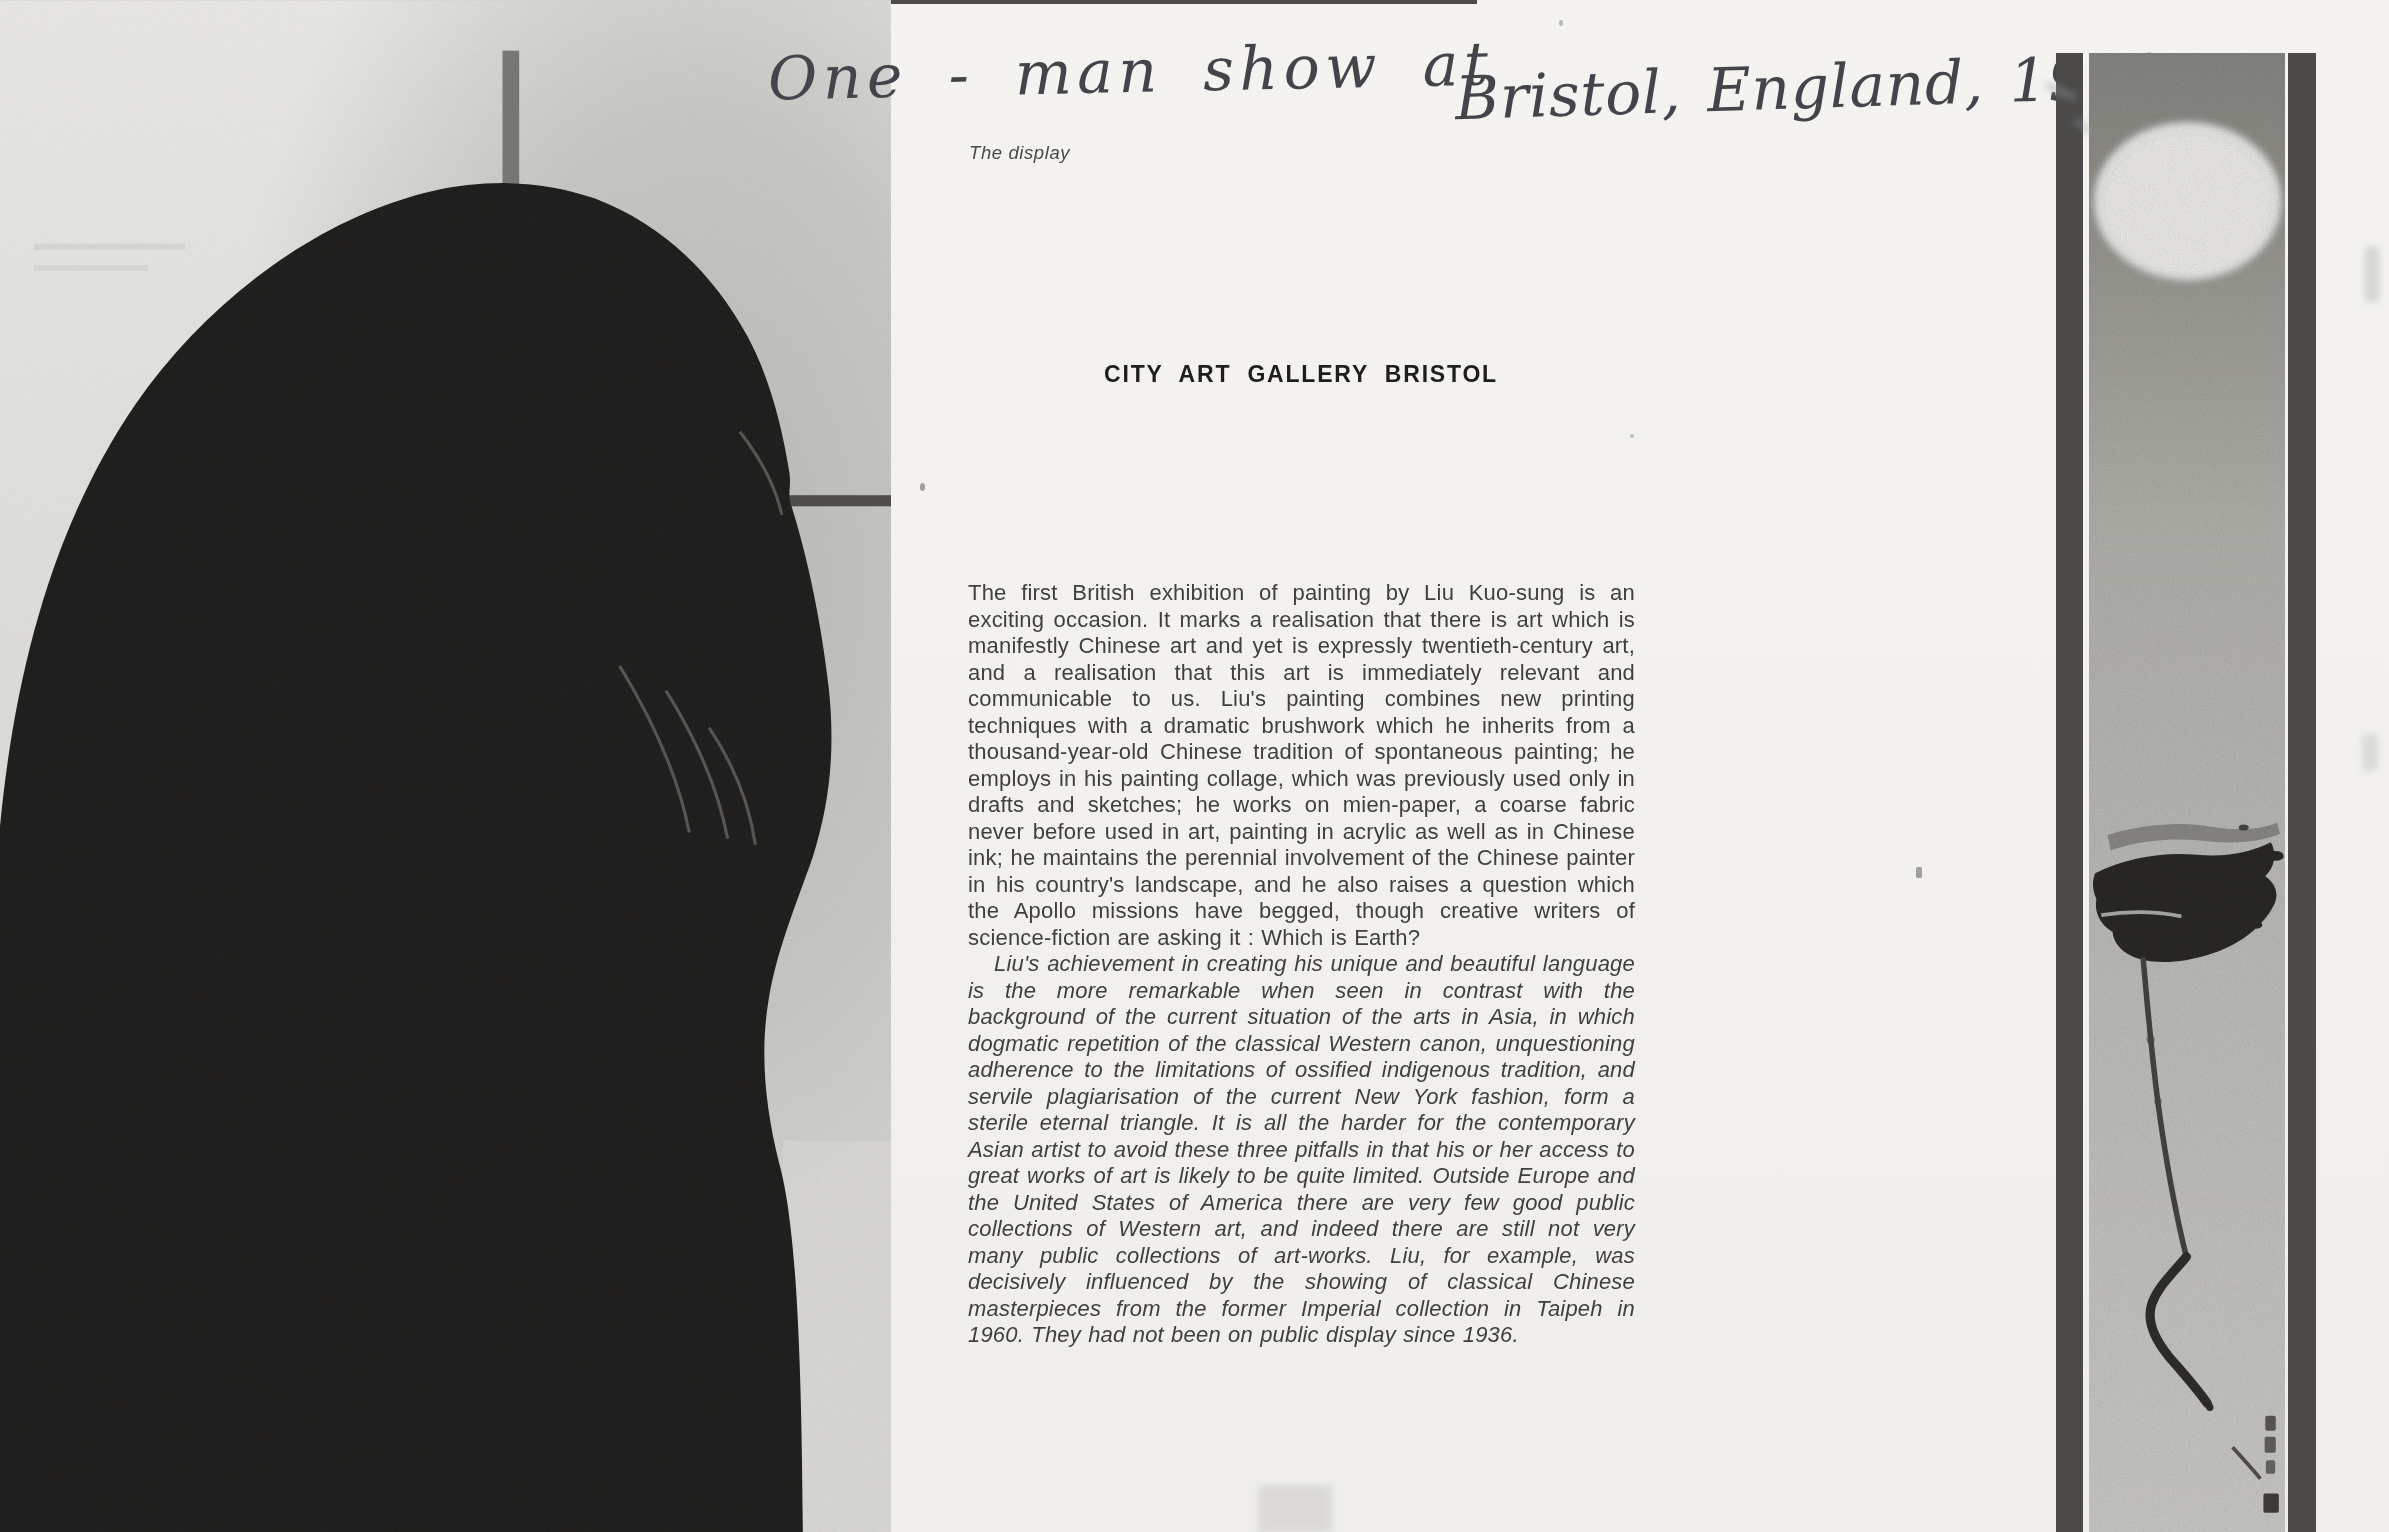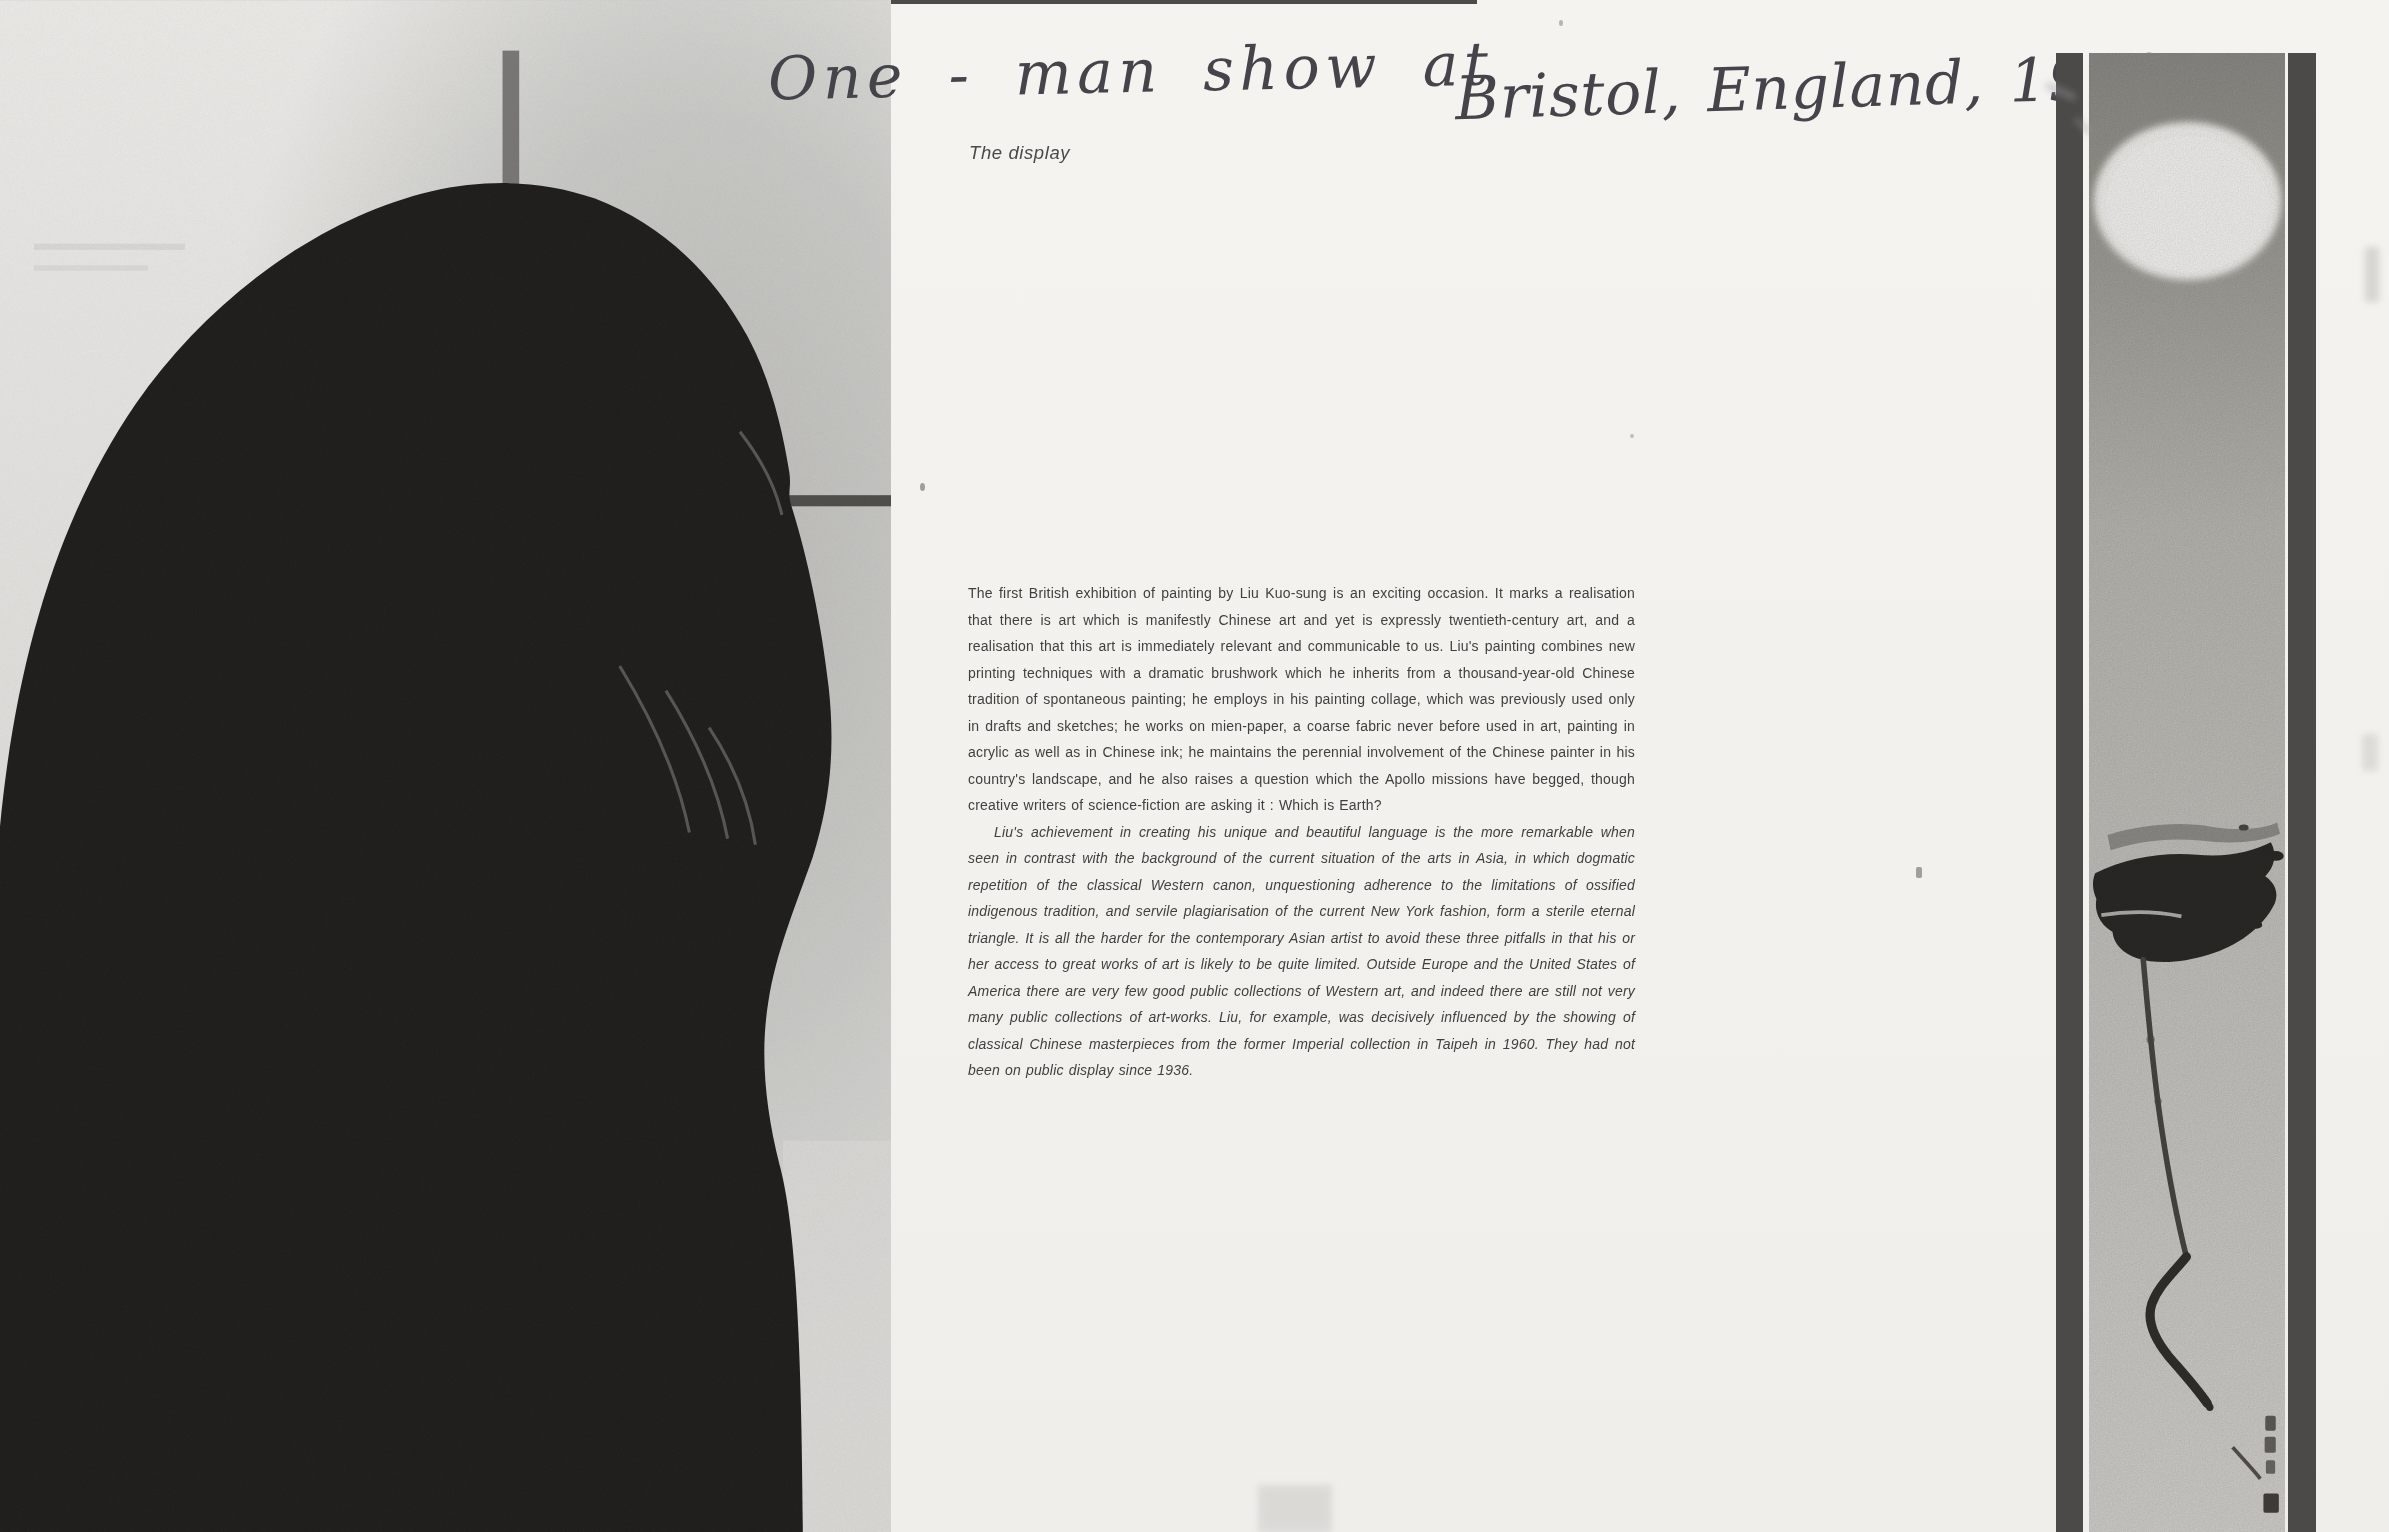--- a/index.html
+++ b/index.html
@@ -23,21 +23,21 @@
 
   
   .hand{font-family:"DejaVu Serif",serif;font-style:italic;color:#45444b;white-space:nowrap;}
   .hand1{left:768px;top:36px;font-size:60px;letter-spacing:5.5px;word-spacing:16px;transform:rotate(-1.2deg);}
   .hand2{left:1455px;top:52px;font-size:60px;letter-spacing:0.6px;word-spacing:6.2px;transform:rotate(-1.8deg);}
 
   
   .caption-artist{left:969px;top:142px;font-size:18.5px;font-style:italic;color:#4a4947;letter-spacing:0.6px;}
   .heading{left:968px;top:361px;width:666px;text-align:center;font-size:23px;font-weight:bold;
            letter-spacing:1.8px;word-spacing:8px;color:#1f1e1c;}
-  .bodycol{left:968px;top:580px;width:667px;font-size:14px;line-height:26.5px;text-align:justify;
+  .bodycol{left:968px;top:580px;width:667px;font-size:22px;line-height:26.5px;text-align:justify;
            color:#403f3d;letter-spacing:0.2px;word-spacing:0.9px;}
   .bodycol p{margin:0;}
   .bodycol p + p{text-indent:26px;font-style:italic;}
   .caption-art{left:1665px;top:1396px;width:364px;text-align:right;font-style:italic;font-size:19px;
                line-height:25px;color:#4a4947;letter-spacing:0.3px;}
 
   
   .bar{top:53px;height:1480px;background:#4b4a48;}
   .bar.l{left:2056px;width:27px;}
   .bar.r{left:2288px;width:28px;}
@@ -107,20 +107,21 @@
       <path d="M 1005 1080 C 1060 1170 1100 1260 1118 1350"></path>
       <path d="M 1200 700 C 1235 745 1258 790 1268 835"></path>
     </g>
     <rect width="1445" height="2486" filter="url(#gph)" opacity=".07" class="noise"></rect>
   </svg>
 
   <div class="abs hand hand1">One - man show at</div>
   <div class="abs hand hand2">Bristol, England, 1971</div>
 
   <div class="abs caption-artist">The display</div>
+  <div class="abs heading">CITY ART GALLERY BRISTOL</div>
   <div class="abs bodycol">
     <p>The first British exhibition of painting by Liu Kuo-sung is an exciting occasion. It marks a realisation that there is art which is manifestly Chinese art and yet is expressly twentieth-century art, and a realisation that this art is immediately relevant and communicable to us. Liu's painting combines new printing techniques with a dramatic brushwork which he inherits from a thousand-year-old Chinese tradition of spontaneous painting; he employs in his painting collage, which was previously used only in drafts and sketches; he works on mien-paper, a coarse fabric never before used in art, painting in acrylic as well as in Chinese ink; he maintains the perennial involvement of the Chinese painter in his country's landscape, and he also raises a question which the Apollo missions have begged, though creative writers of science-fiction are asking it : Which is Earth?</p>
     <p>Liu's achievement in creating his unique and beautiful language is the more remarkable when seen in contrast with the background of the current situation of the arts in Asia, in which dogmatic repetition of the classical Western canon, unquestioning adherence to the limitations of ossified indigenous tradition, and servile plagiarisation of the current New York fashion, form a sterile eternal triangle. It is all the harder for the contemporary Asian artist to avoid these three pitfalls in that his or her access to great works of art is likely to be quite limited. Outside Europe and the United States of America there are very few good public collections of Western art, and indeed there are still not very many public collections of art-works. Liu, for example, was decisively influenced by the showing of classical Chinese masterpieces from the former Imperial collection in Taipeh in 1960. They had not been on public display since 1936.</p>
   </div>
 
   <div class="abs bar l"></div>
   <div class="abs bar r"></div>
   <svg class="abs painting" viewBox="0 0 318 2400" preserveAspectRatio="none">
     <defs>
       <linearGradient id="sky" x1="0" y1="0" x2="0" y2="1">

